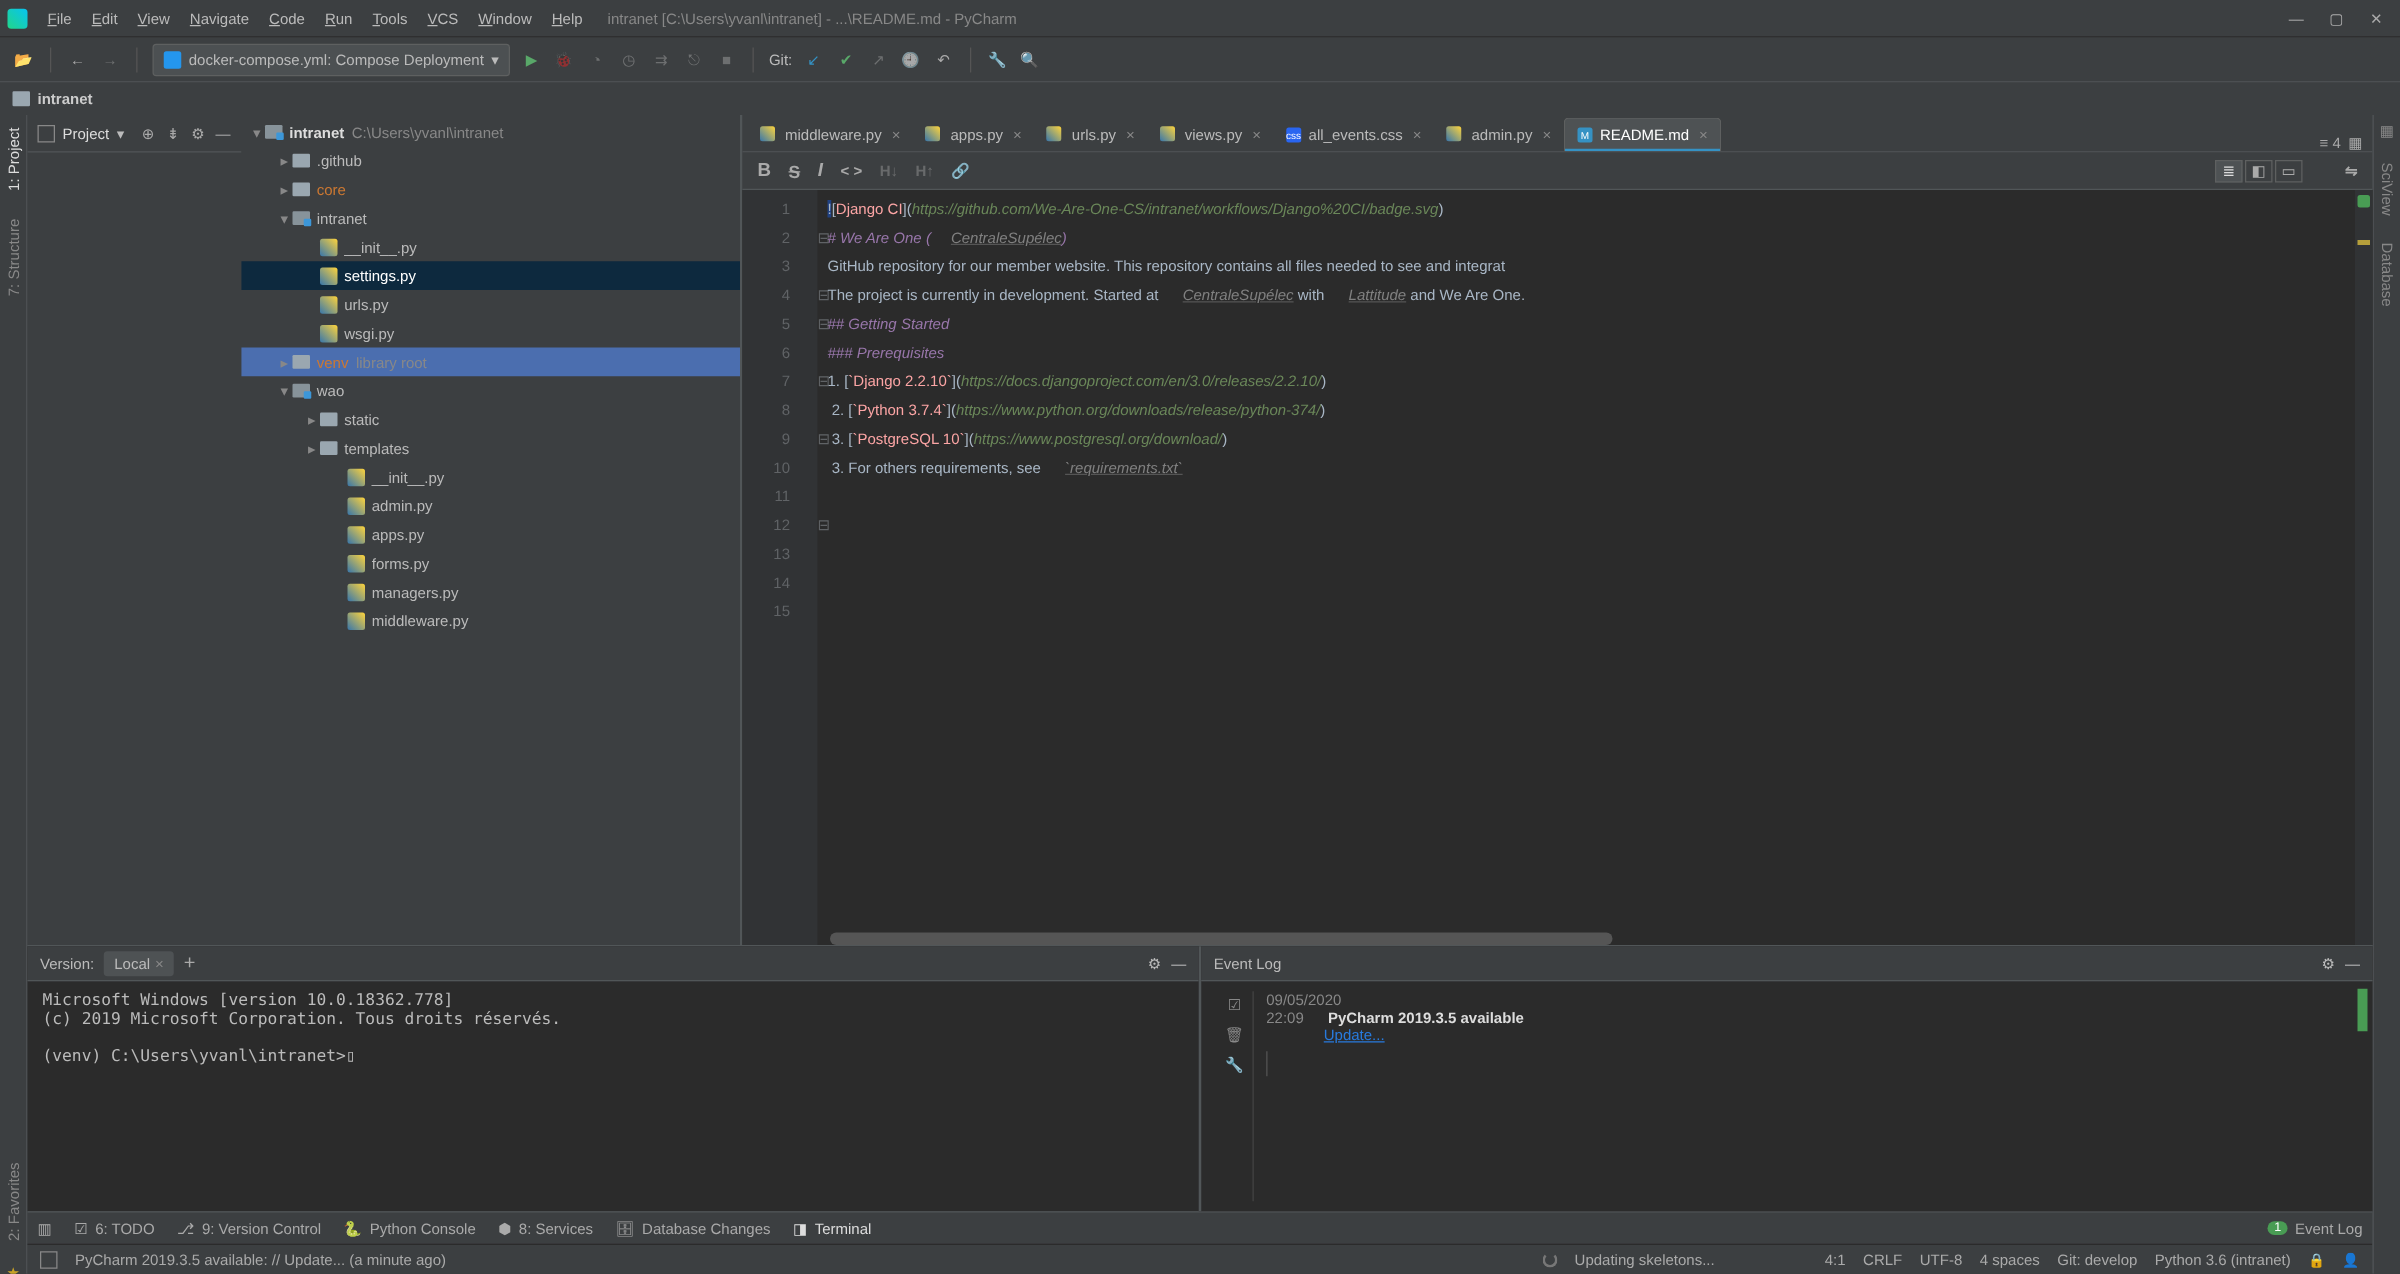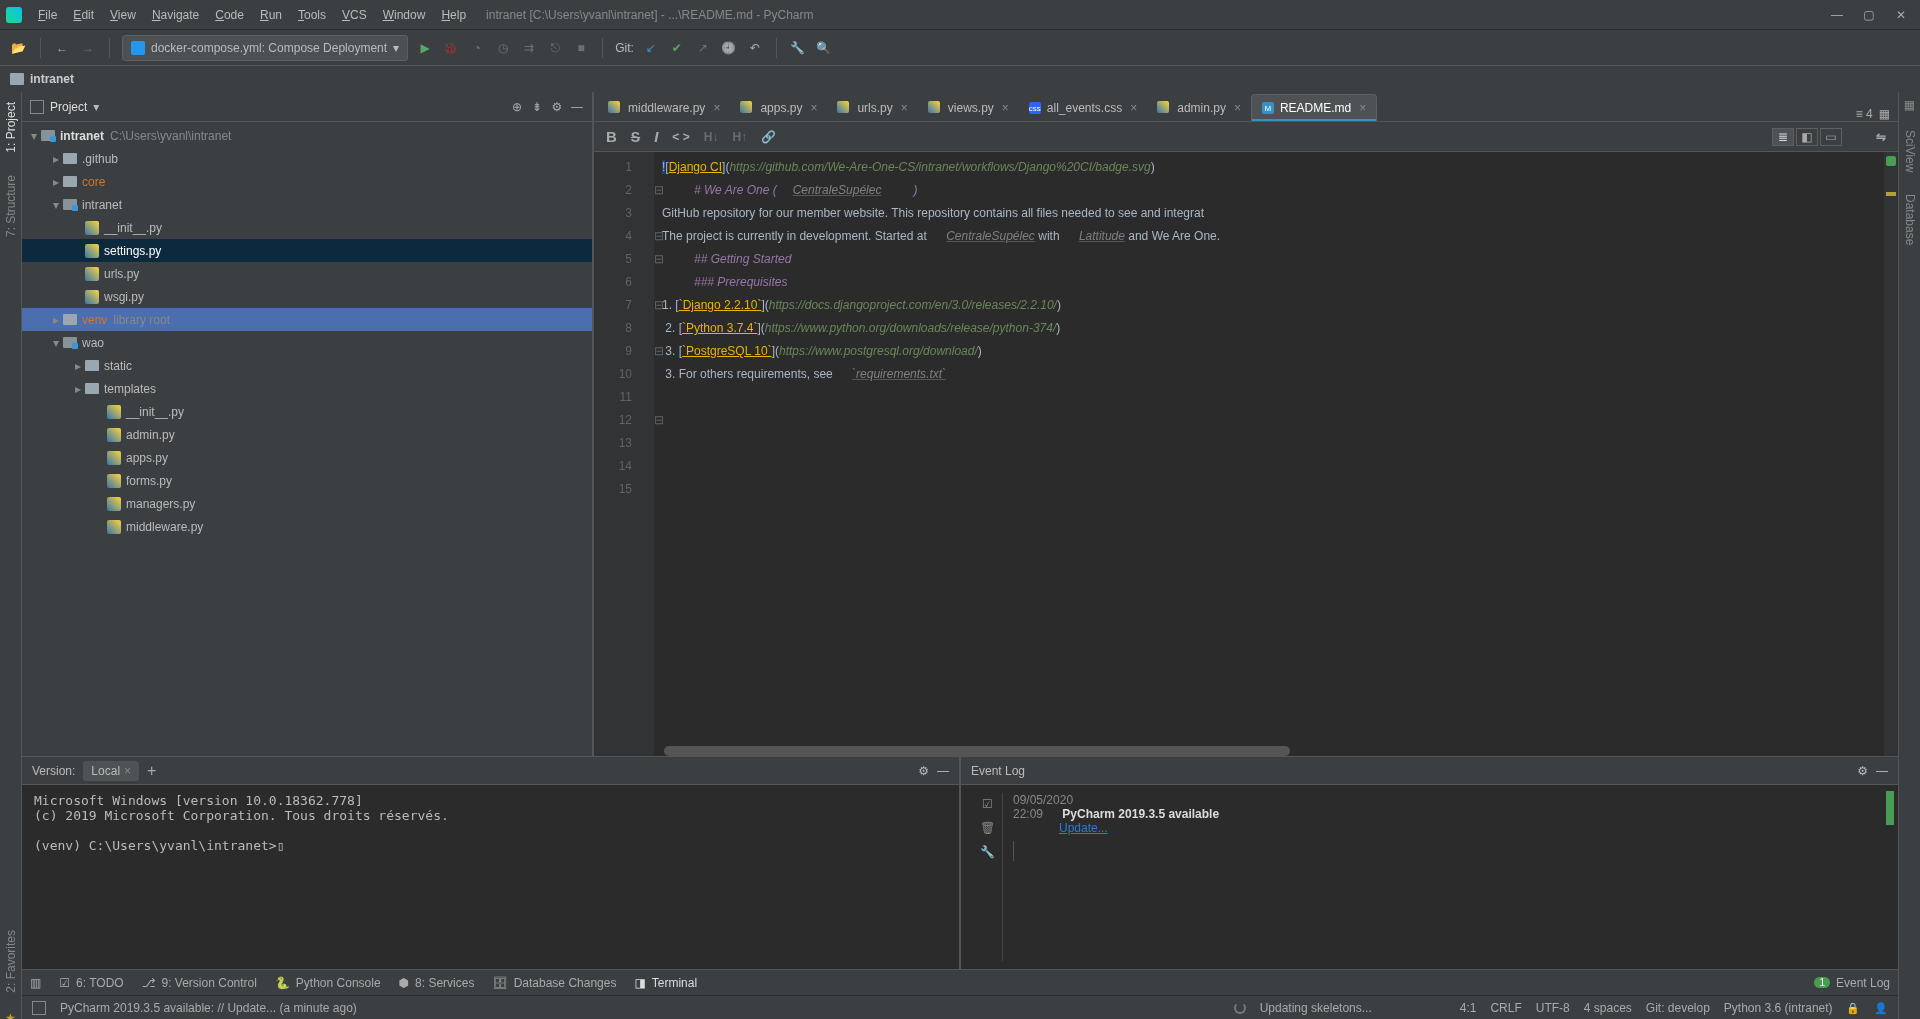--- a/index.html
+++ b/index.html
@@ -32,21 +32,21 @@
 .left-gutter .vtab{writing-mode:vertical-rl;transform:rotate(180deg);color:#888;padding:4px 2px;cursor:pointer;}
 .left-gutter .vtab.active{color:#ddd;}
 .right-gutter { width: 22px; background: #3c3f41; border-left: 1px solid #515658; display:flex;flex-direction:column;align-items:center; gap:14px; padding-top:6px;}
 .right-gutter .vtab{writing-mode:vertical-rl;color:#888;padding:4px 2px;cursor:pointer;}
 
 .center-stack { flex: 1; display: flex; flex-direction: column; min-height:0;}
 
 
 .upper-row { flex: 1; display: flex; min-height:0; border-bottom:1px solid #515658;}
 
-.project-panel { width: 572px; background: #3c3f41; display:flex; flex-direction:column; border-right: 2px solid #515658;}
+.project-panel { width: 572px; background: #3c3f41; display:flex; flex-direction:row; border-right: 2px solid #515658;}
 .project-header { height: 30px; display: flex; align-items: center; padding: 0 8px; gap:6px; border-bottom:1px solid #515658;}
 .project-header .spacer{flex:1;}
 .project-header .hdr-icon{width:14px;height:14px;color:#aaa;display:flex;align-items:center;justify-content:center;cursor:pointer;}
 .tree { flex:1; overflow:auto; padding-top:2px;}
 .tree-row { display:flex; align-items:center; height:23px; padding-left:6px; cursor:pointer;}
 .tree-row.selected{background:#4b6eaf;color:#fff;}
 .tree-row.selected-soft{background:#0d293e;color:#fff;}
 .tree-row .arrow{width:12px;display:inline-flex;justify-content:center;color:#888;}
 .tree-row .ticon{width:16px;height:14px;display:inline-flex;align-items:center;justify-content:center;margin-right:4px;}
 .folder-i{background:#9aa7b0;width:14px;height:11px;border-radius:1px;display:inline-block;}
@@ -69,22 +69,22 @@
 .md-toolbar{height:30px;display:flex;align-items:center;gap:14px;padding:0 12px;background:#3c3f41;border-bottom:1px solid #515658;}
 .md-btn{color:#aaa;cursor:pointer;font-weight:bold;}
 .md-toolbar .spacer{flex:1;}
 .md-view-switch{display:flex;gap:2px;}
 .md-view-switch .v{width:22px;height:18px;border:1px solid #5e6060;display:flex;align-items:center;justify-content:center;color:#aaa;}
 .md-view-switch .v.active{background:#4e5254;color:#ddd;}
 
 .code-area{flex:1;display:flex;min-height:0;position:relative;background:#2b2b2b;}
 .gutter{width:60px;background:#313335;color:#606366;text-align:right;padding:4px 22px 4px 4px;font-family:Consolas,monospace;font-size:13px;line-height:23px;}
 .code{flex:1;padding:4px 0 4px 8px;font-family:Consolas,monospace;font-size:13px;line-height:23px;white-space:pre;overflow:hidden;color:#a9b7c6;position:relative;}
-.link{color:#eab308;text-decoration:underline;}
-.hdr{color:#9876aa;font-style:italic;margin-left:32px;}
+.link{color:#fca5a5;}
+.hdr{color:#9876aa;font-style:italic;}
 .emph{color:#808080;font-style:italic;margin-left:16px;}
 .url-green{color:#6a8759;font-style:italic;}
 .code .highlighted{background:#214283;}
 .fold-col{position:absolute;left:60px;top:4px;width:10px;font-family:Consolas,monospace;font-size:10px;line-height:23px;color:#606366;}
 .fold-mark{height:23px;display:flex;align-items:center;justify-content:center;}
 .h-scroll{position:absolute;bottom:0;left:70px;height:10px;width:48%;background:#555;border-radius:5px;}
 
 .code-right-strip{width:14px;background:#313335;position:relative;}
 .code-right-strip .ok{position:absolute;top:4px;left:2px;width:10px;height:10px;background:#499c54;border-radius:2px;}
 .code-right-strip .warn{position:absolute;top:40px;left:2px;width:10px;height:4px;background:#b59f3b;}

